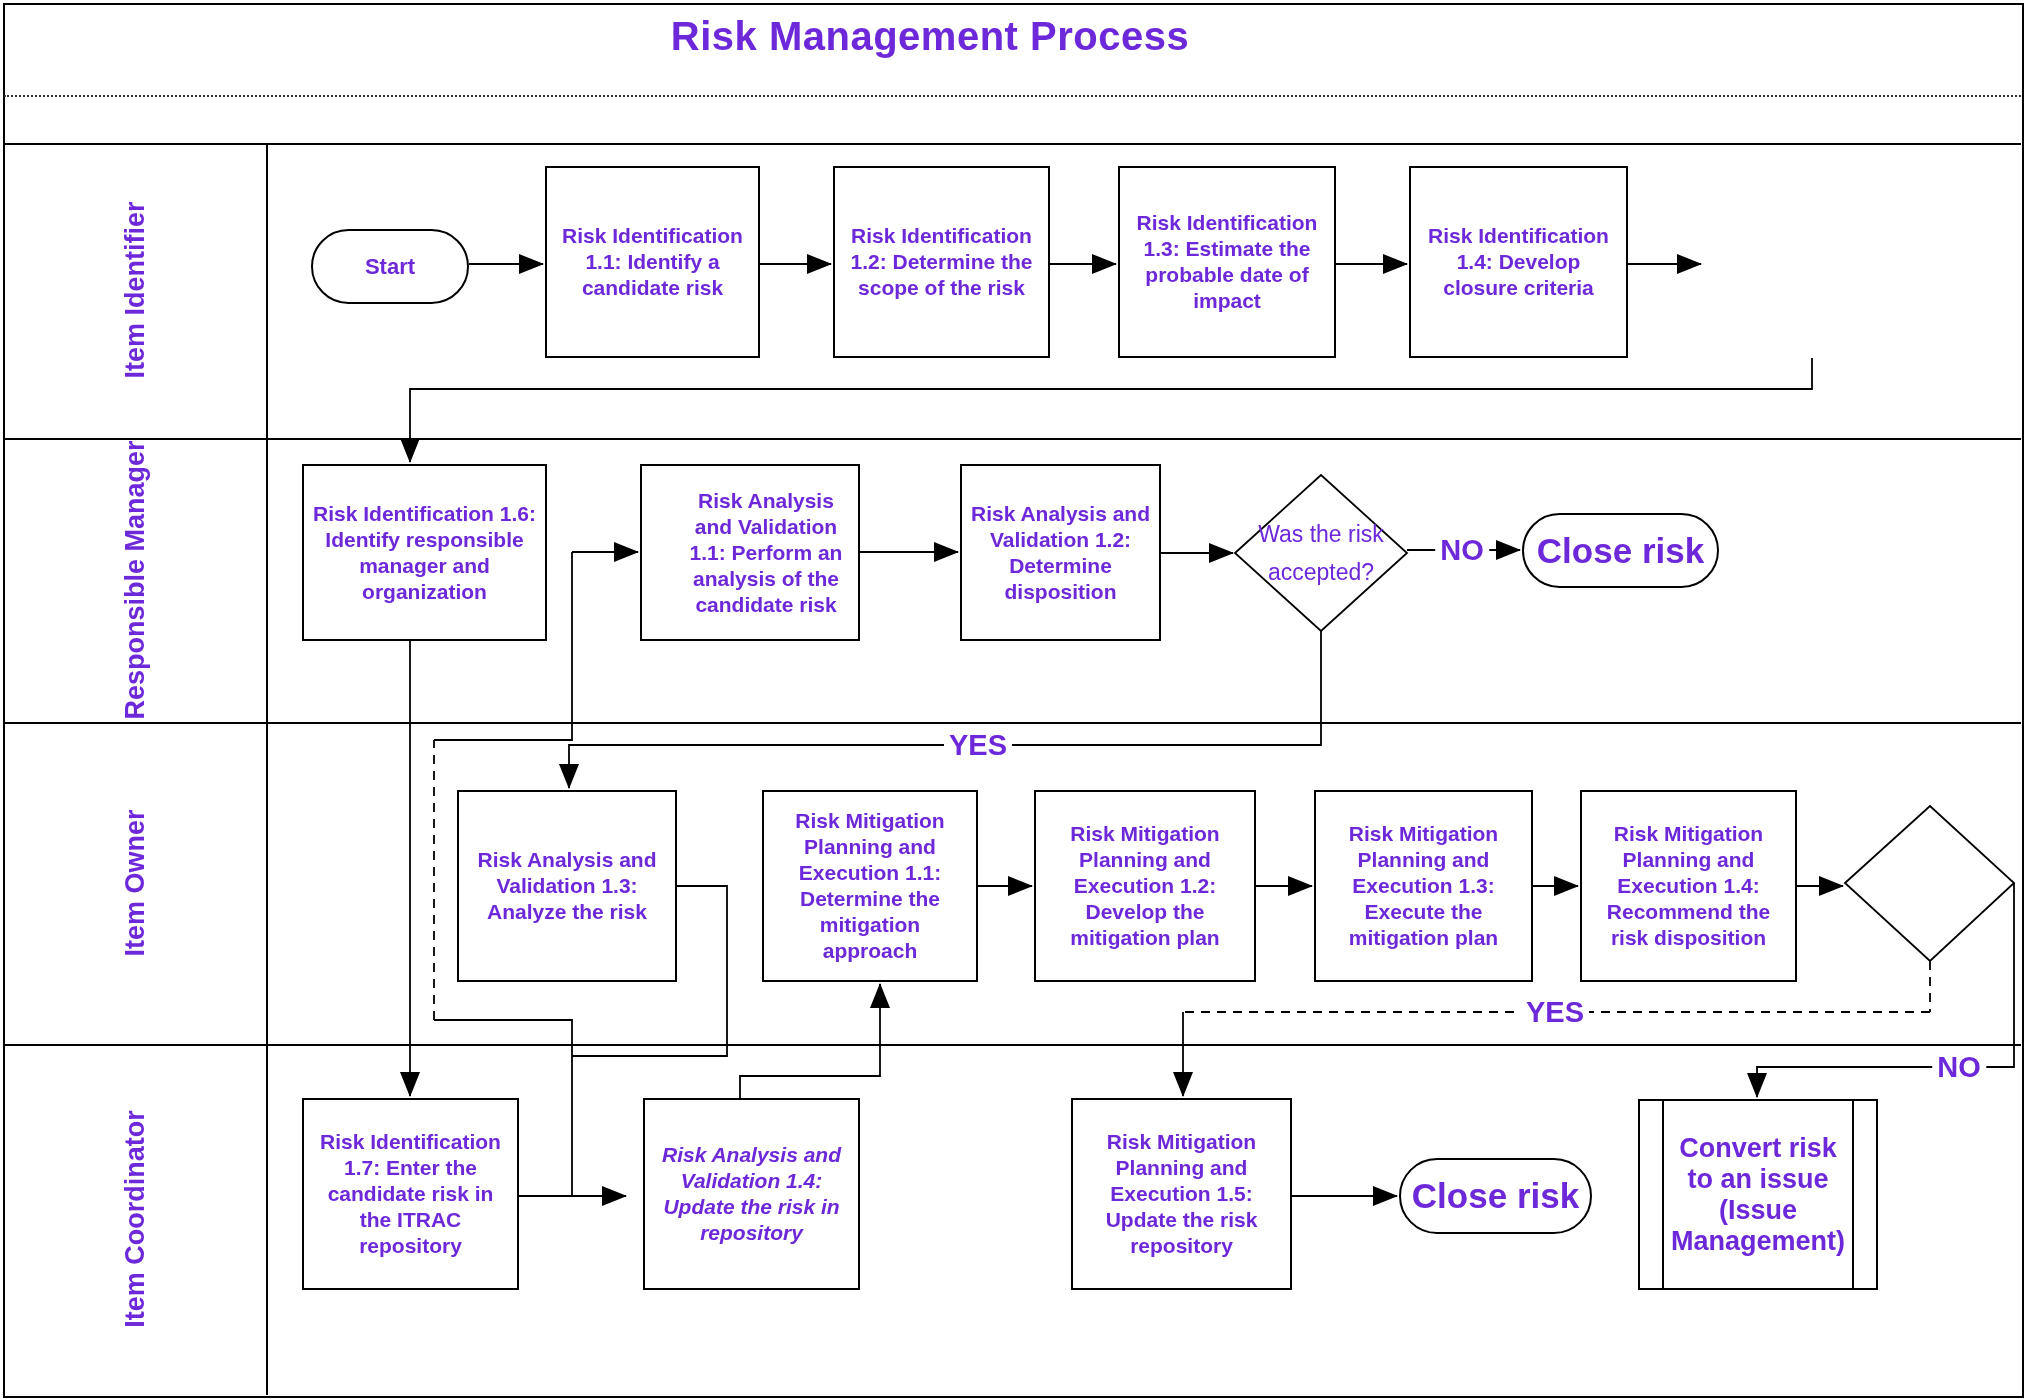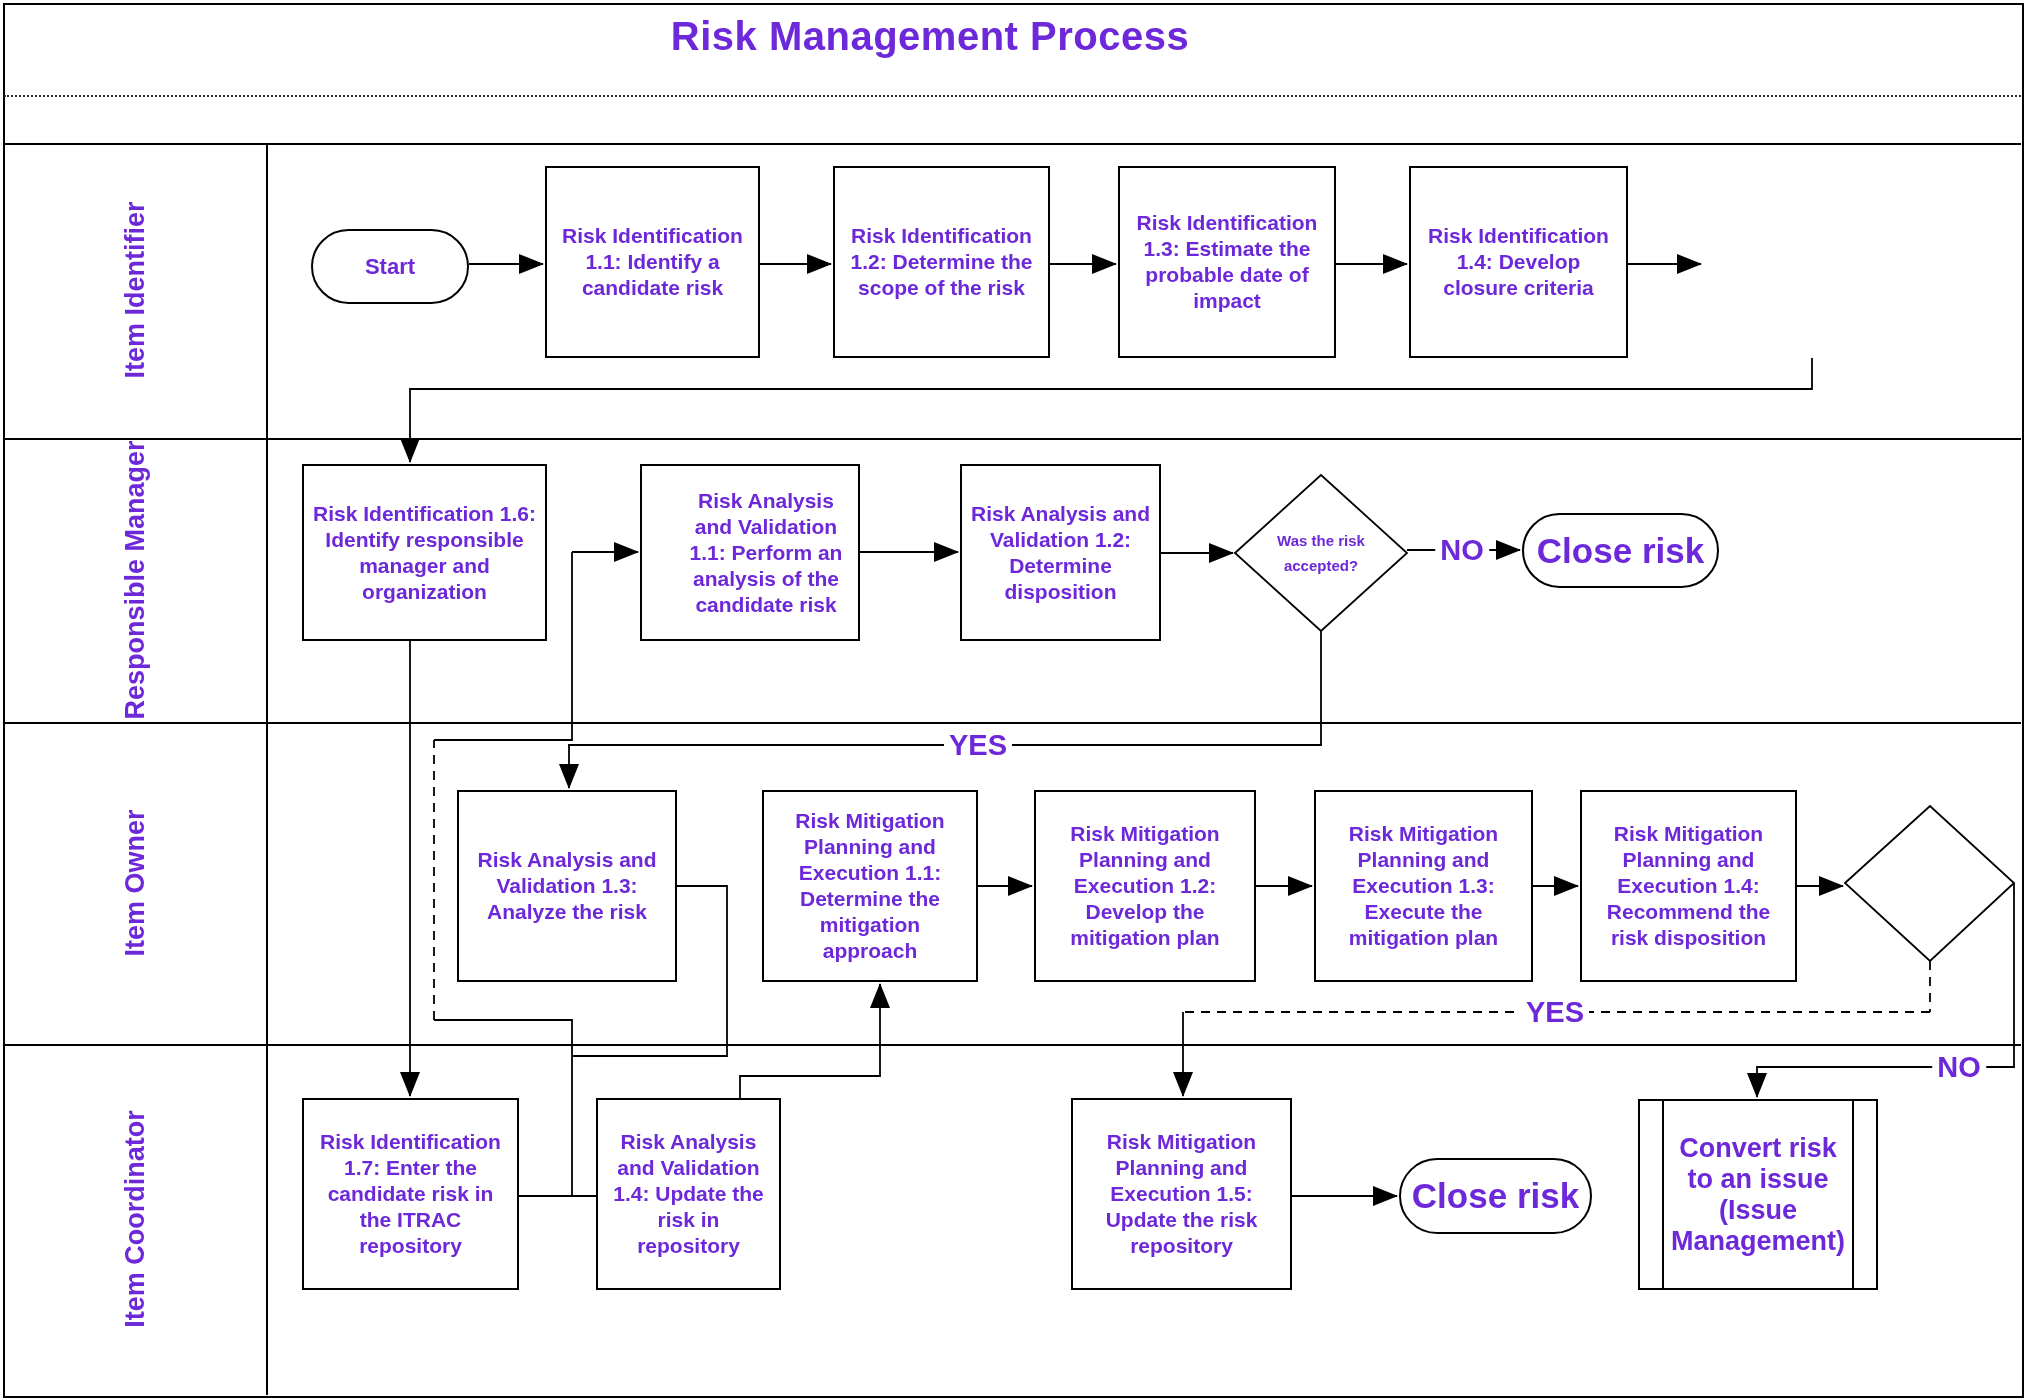--- a/index.html
+++ b/index.html
@@ -22,21 +22,21 @@
   }
   svg.wires{position:absolute;left:0;top:0;z-index:1;}
   .node{
     position:absolute;z-index:2;box-sizing:border-box;background:#fff;
     display:flex;align-items:center;justify-content:center;text-align:center;
     font-size:21px;font-weight:bold;line-height:26px;padding:4px 6px;
   }
   .process{border:2px solid #000;}
   .terminator{border:2px solid #000;border-radius:999px;font-size:35px;line-height:30px;}
   .diamond-label{position:absolute;z-index:2;display:flex;align-items:center;justify-content:center;
-    text-align:center;font-size:15px;font-weight:bold;line-height:25px;background:transparent;}
+    text-align:center;font-size:23px;font-weight:normal;line-height:38px;background:transparent;}
   .predefined{border:2px solid #000;font-size:27px;line-height:31px;padding:4px 30px;}
   .predefined .bar{position:absolute;top:0;bottom:0;width:0;border-left:2px solid #000;}
   .bar.left{left:22px;}
   .bar.right{right:22px;}
   .edge-label{
     position:absolute;z-index:3;background:#fff;padding:0 5px;
     font-size:29px;font-weight:bold;line-height:32px;transform:translate(-50%,-50%);
   }
 </style>
 </head>
@@ -125,21 +125,21 @@
   <div class="diamond-label" style="left:1243px;top:513px;width:156px;height:80px;">Was the risk accepted?</div>
   <div class="node terminator" style="left:1522px;top:513px;width:197px;height:75px;">Close risk</div>
 
   <div class="node process" style="left:457px;top:790px;width:220px;height:192px;">Risk Analysis and Validation 1.3: Analyze the risk</div>
   <div class="node process" style="left:762px;top:790px;width:216px;height:192px;">Risk Mitigation Planning and Execution 1.1: Determine the mitigation approach</div>
   <div class="node process" style="left:1034px;top:790px;width:222px;height:192px;">Risk Mitigation Planning and Execution 1.2: Develop the mitigation plan</div>
   <div class="node process" style="left:1314px;top:790px;width:219px;height:192px;">Risk Mitigation Planning and Execution 1.3: Execute the mitigation plan</div>
   <div class="node process" style="left:1580px;top:790px;width:217px;height:192px;">Risk Mitigation Planning and Execution 1.4: Recommend the risk disposition</div>
 
   <div class="node process" style="left:302px;top:1098px;width:217px;height:192px;">Risk Identification 1.7: Enter the candidate risk in the ITRAC repository</div>
-  <div class="node process" style="left:596px;top:1098px;width:185px;height:192px;">Risk Analysis and Validation 1.4: Update the risk in repository</div>
+  <div class="node process" style="left:643px;top:1098px;width:217px;height:192px;font-style:italic;">Risk Analysis and Validation 1.4: Update the risk in repository</div>
   <div class="node process" style="left:1071px;top:1098px;width:221px;height:192px;">Risk Mitigation Planning and Execution 1.5: Update the risk repository</div>
   <div class="node terminator" style="left:1399px;top:1158px;width:193px;height:76px;">Close risk</div>
   <div class="node predefined" style="left:1638px;top:1099px;width:240px;height:191px;">
     <span class="bar left"></span>
     <span class="bar right"></span>
     <span>Convert risk to an issue (Issue Management)</span>
   </div>
 
   <div class="edge-label" style="left:978px;top:745px;">YES</div>
   <div class="edge-label" style="left:1462px;top:550px;">NO</div>

